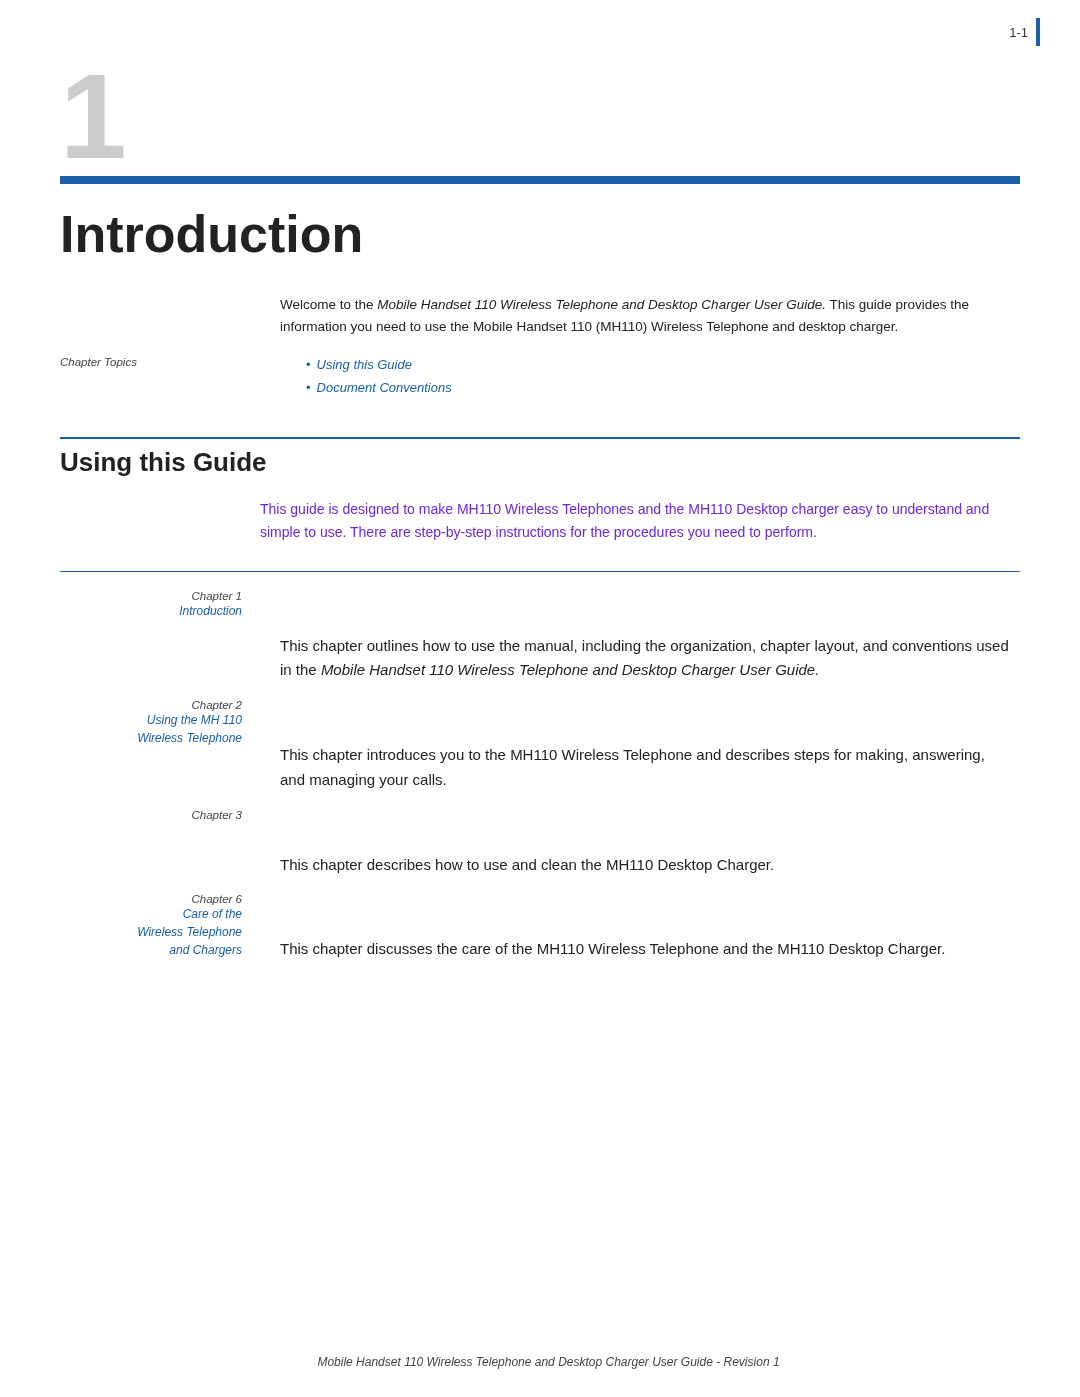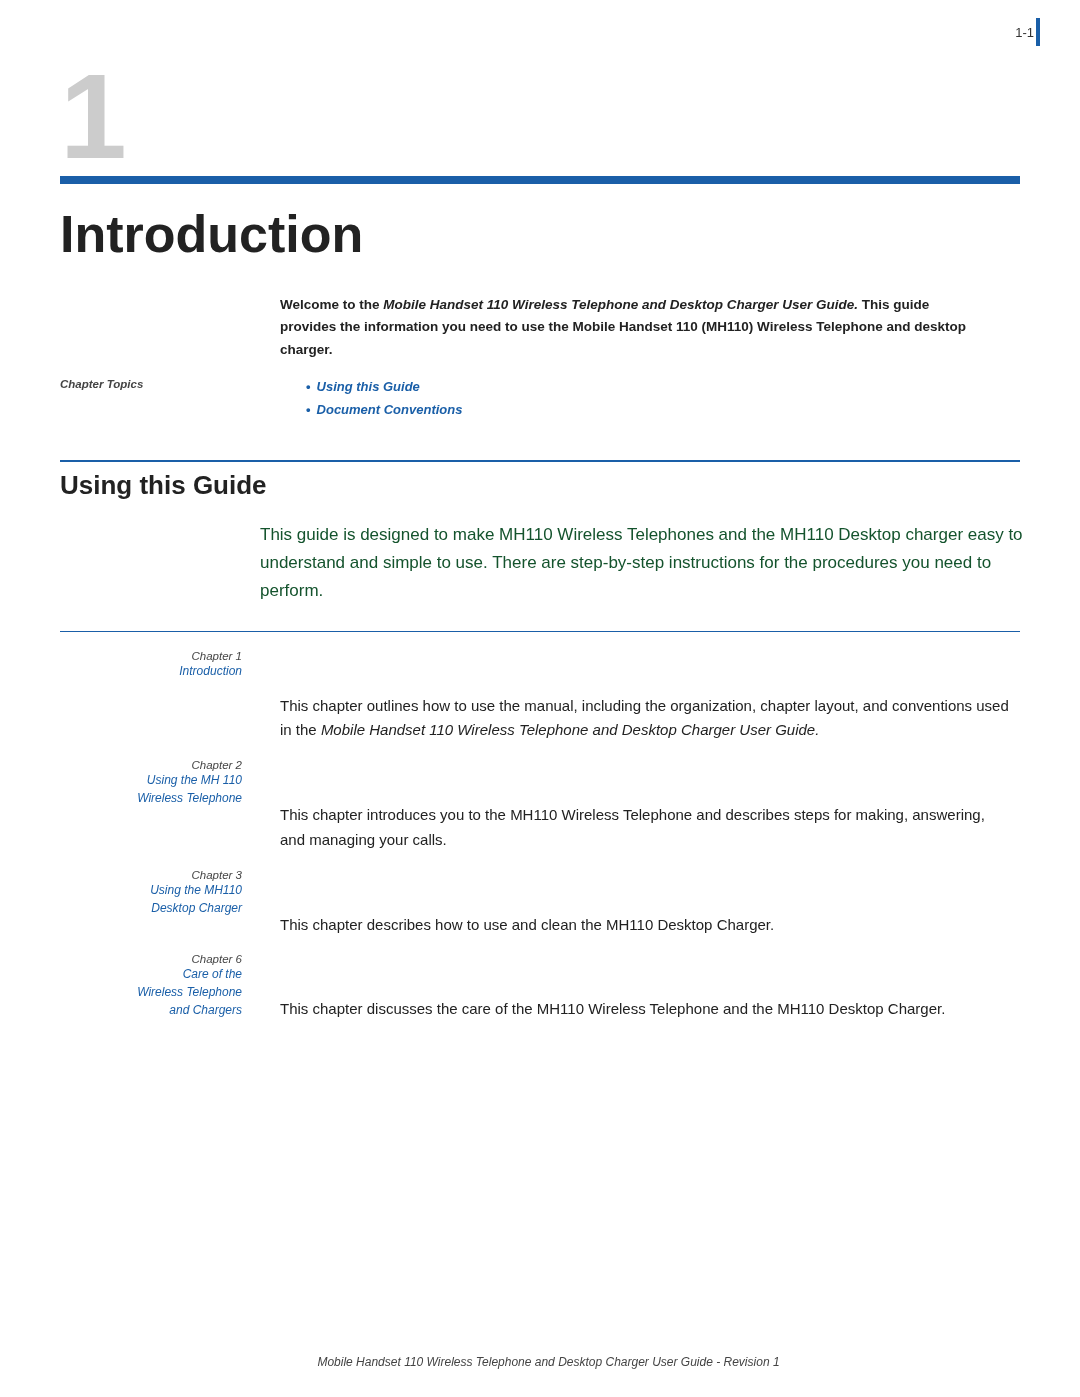--- a/index.html
+++ b/index.html
@@ -36,21 +36,21 @@
 
     .page-number-area {
       display: flex;
       align-items: center;
       gap: 0;
     }
 
     .page-number-text {
       font-size: 13px;
       color: #333;
-      padding-right: 2px;
+      padding-right: 8px;
     }
 
     .page-number-bar {
       width: 4px;
       height: 28px;
       background: #1a5fa8;
       display: inline-block;
     }
 
     
@@ -76,21 +76,20 @@
       font-weight: bold;
       color: #222222;
       padding: 20px 60px 20px 60px;
       font-family: Arial, Helvetica, sans-serif;
     }
 
     
     .two-col {
       display: flex;
       padding: 10px 92px 10px 60px;
-      font-weight: bold;
     }
 
     .left-col {
       width: 200px;
       min-width: 200px;
       flex-shrink: 0;
     }
 
     .right-col {
       flex: 1;
@@ -159,23 +158,23 @@
 
     .section-title {
       font-size: 26px;
       font-weight: bold;
       color: #222;
       padding-bottom: 12px;
       font-family: Arial, Helvetica, sans-serif;
     }
 
     .section-body {
-      font-size: 17px;
+      font-size: 14px;
       line-height: 1.65;
-      color: #14532d;
+      color: #6d28d9;
       padding: 8px 48px 16px 260px;
     }
 
     
     .subsection-area {
       padding: 10px 60px 0 60px;
     }
 
     .subsection-rule {
       height: 1px;
@@ -326,24 +325,20 @@
         <span>Using the MH 110</span><br>
         <span>Wireless Telephone</span>
       </a>
     </div>
     <div class="chapter-right">This chapter introduces you to the MH110 Wireless Telephone and describes steps for making, answering, and managing your calls.</div>
   </div>
 
   <div class="chapter-row">
     <div class="chapter-left">
       <span class="chapter-left-label">Chapter 3</span>
-      <a class="chapter-left-link">
-        <span>Using the MH110</span><br>
-        <span>Desktop Charger</span>
-      </a>
     </div>
     <div class="chapter-right">This chapter describes how to use and clean the MH110 Desktop Charger.</div>
   </div>
 
   <div class="chapter-row">
     <div class="chapter-left">
       <span class="chapter-left-label">Chapter 6</span>
       <a class="chapter-left-link">
         <span>Care of the</span><br>
         <span>Wireless Telephone</span><br>

